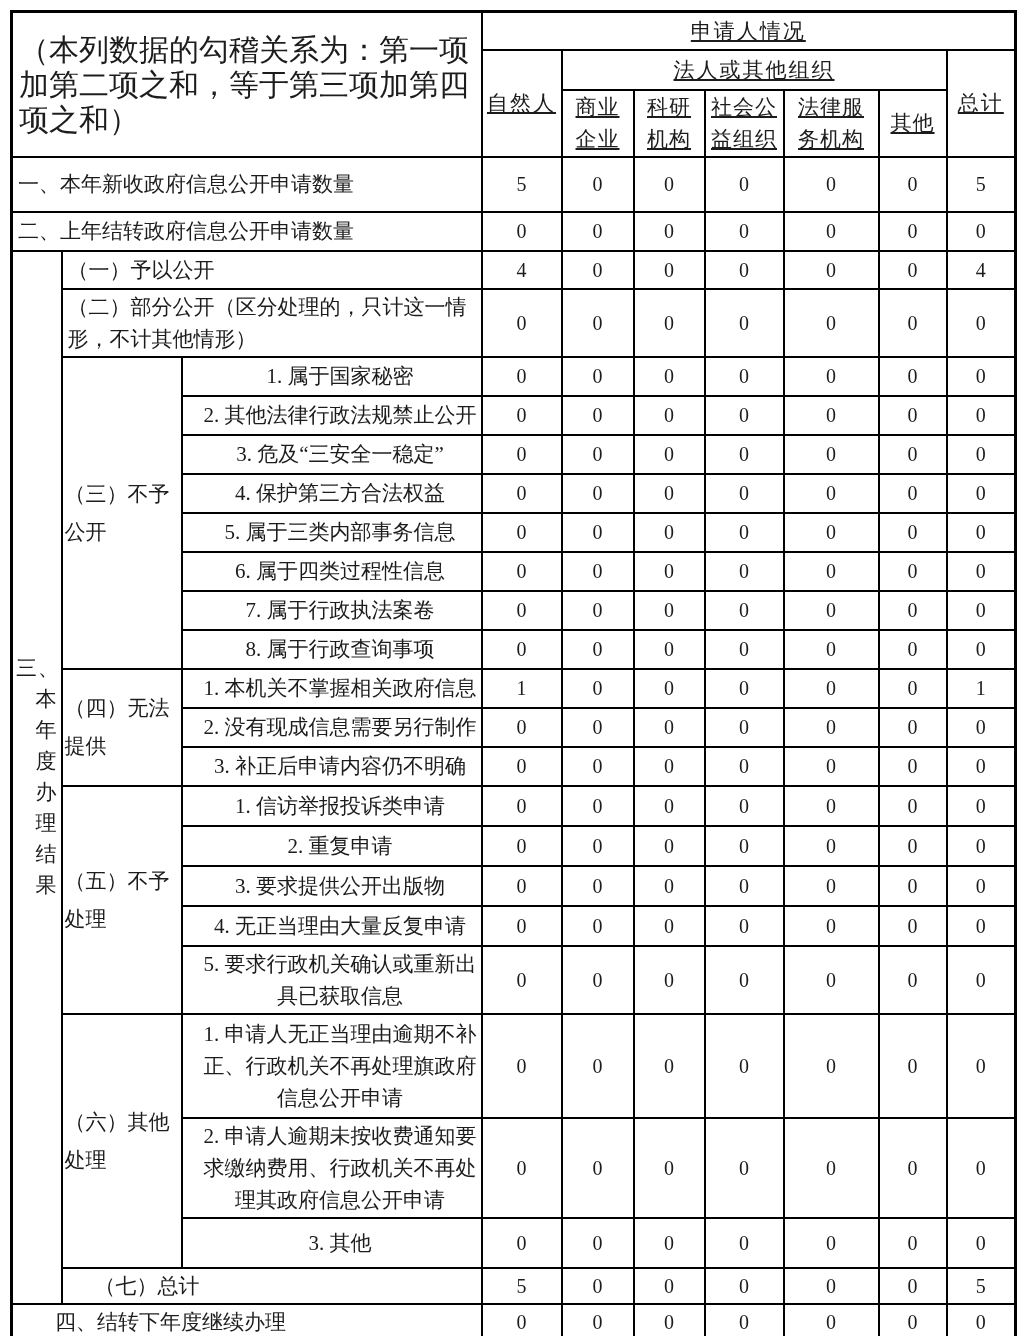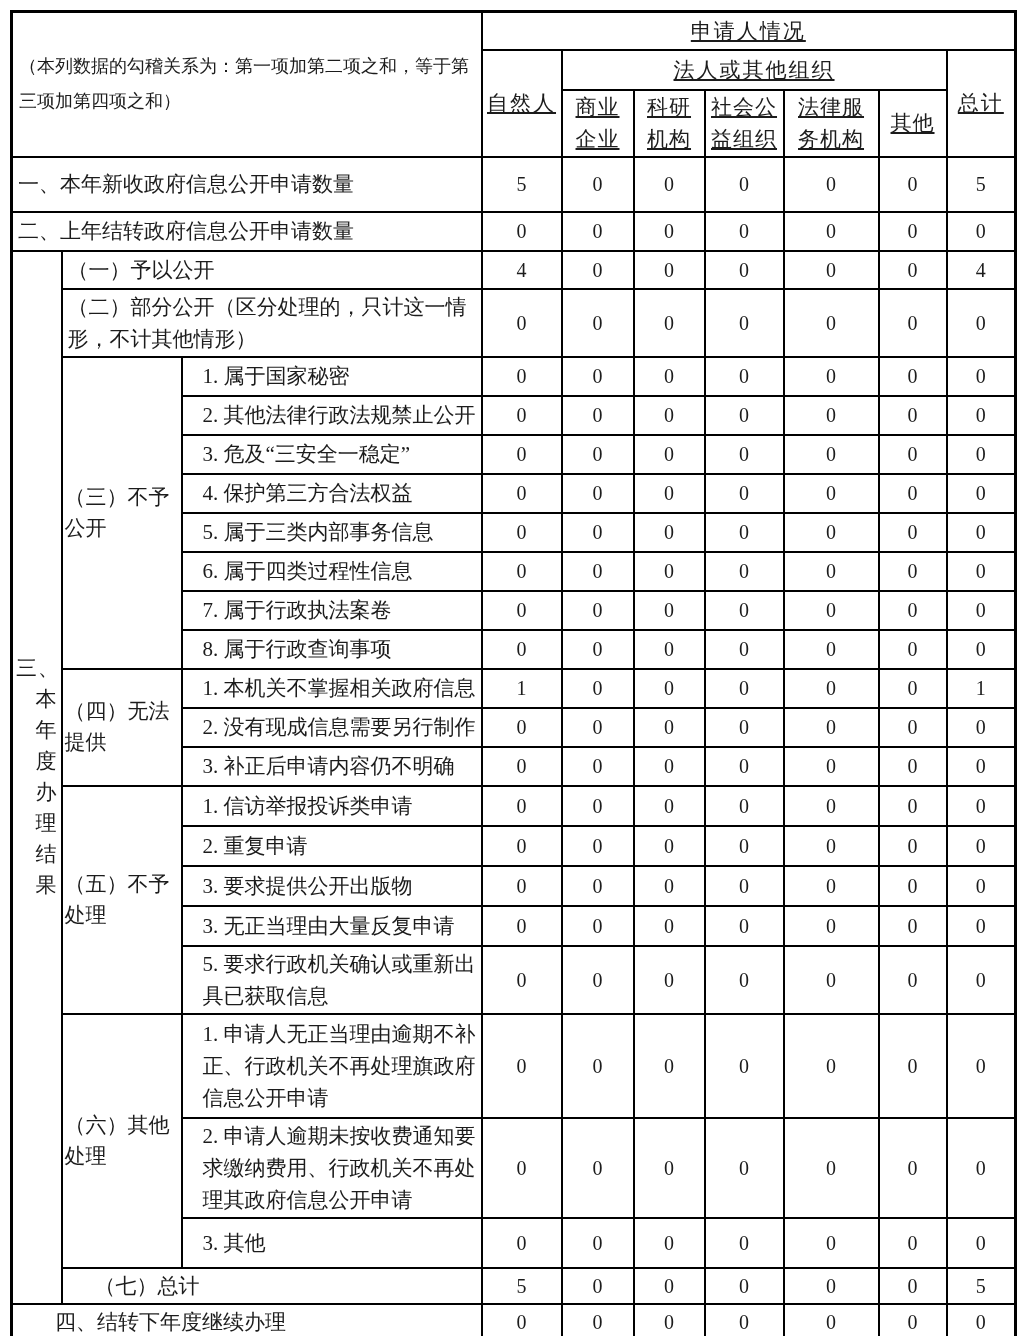--- a/index.html
+++ b/index.html
@@ -17,26 +17,26 @@
     border:2px solid #000;
     overflow:hidden;
     vertical-align:middle;
     font-size:21px;
     line-height:32px;
     padding:1px 3px;
     background:#fff;
   }
   td.hdr{text-align:center;letter-spacing:2px;padding:0 2px;text-decoration:underline;}
   td.oc{padding:0 4px;line-height:32px;letter-spacing:1px;}
-  td.note{font-size:18px;line-height:35px;padding:2px 6px;font-family:Liberation Serif, serif;}
+  td.note{font-size:30px;line-height:35px;padding:2px 6px;font-family:Liberation Serif, serif;}
   td.lbl{text-align:left;}
   td.pad4{padding-left:5px;}
   td.vlabel{padding:0 3px;line-height:31px;word-break:break-all;text-align:right;letter-spacing:1px;}
-  td.glabel{padding:1px 2px;line-height:31px;word-break:break-all;text-align:left;}
-  td.item{padding-left:20px;}
+  td.glabel{padding:1px 2px;line-height:38px;word-break:break-all;text-align:left;}
+  td.item{padding-left:20px;text-align:center;}
   td.num{text-align:center;font-size:20px;letter-spacing:0;padding:0;}
   td.g7cell{padding-left:32px;}
   td.r4cell{padding-left:42px;}
   tr.rh38{height:38px}
   tr.rh40{height:40px}
   tr.rh67{height:67px}
   tr.rh41{height:55px}
   tr.rh39{height:39px}
   tr.rh43{height:28px}
   tr.rh50{height:50px}
@@ -261,21 +261,21 @@
     <td class="lbl item">3. 要求提供公开出版物</td>
   <td class="num">0</td>
         <td class="num">0</td>
         <td class="num">0</td>
         <td class="num">0</td>
         <td class="num">0</td>
         <td class="num">0</td>
         <td class="num">0</td>
       </tr>
   <tr class="rh40">
-    <td class="lbl item">3. 无正当理由大量反复申请</td>
+    <td class="lbl item">4. 无正当理由大量反复申请</td>
   <td class="num">0</td>
         <td class="num">0</td>
         <td class="num">0</td>
         <td class="num">0</td>
         <td class="num">0</td>
         <td class="num">0</td>
         <td class="num">0</td>
       </tr>
   <tr class="rh66">
     <td class="lbl item">5. 要求行政机关确认或重新出具已获取信息</td>

